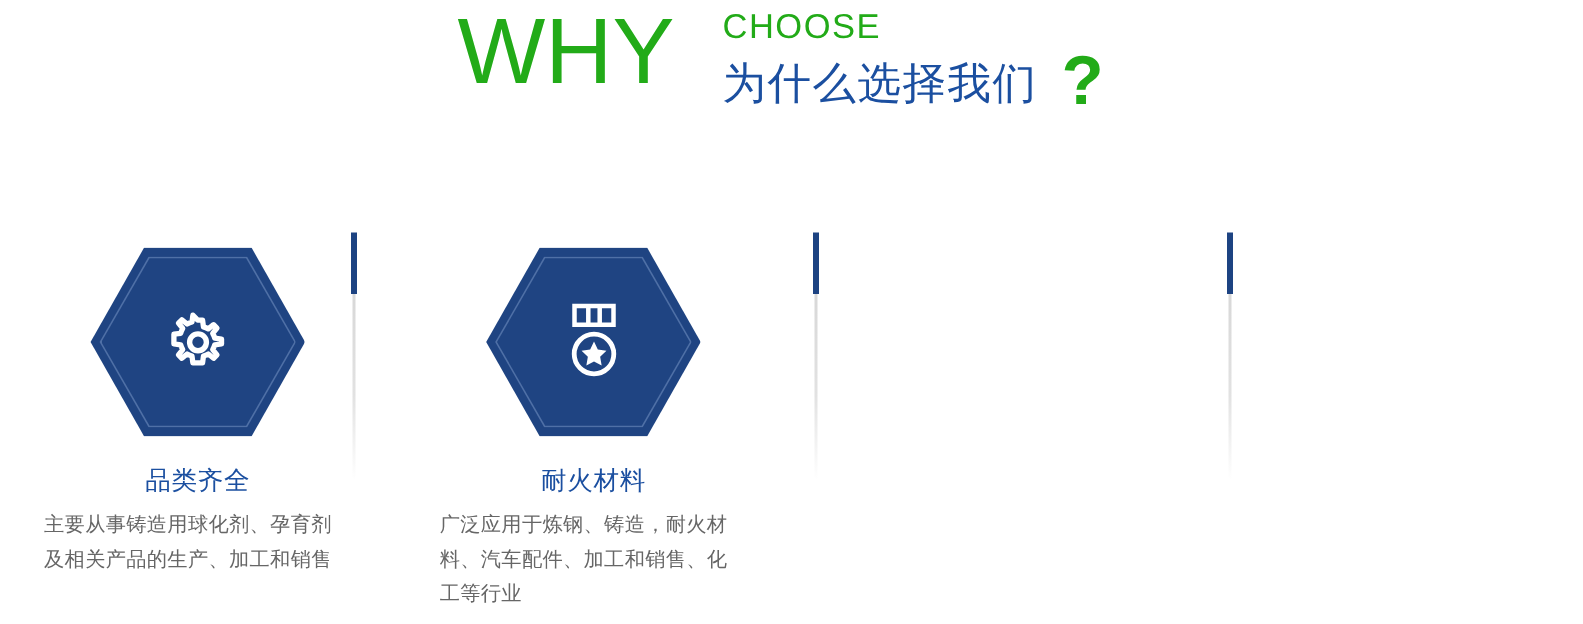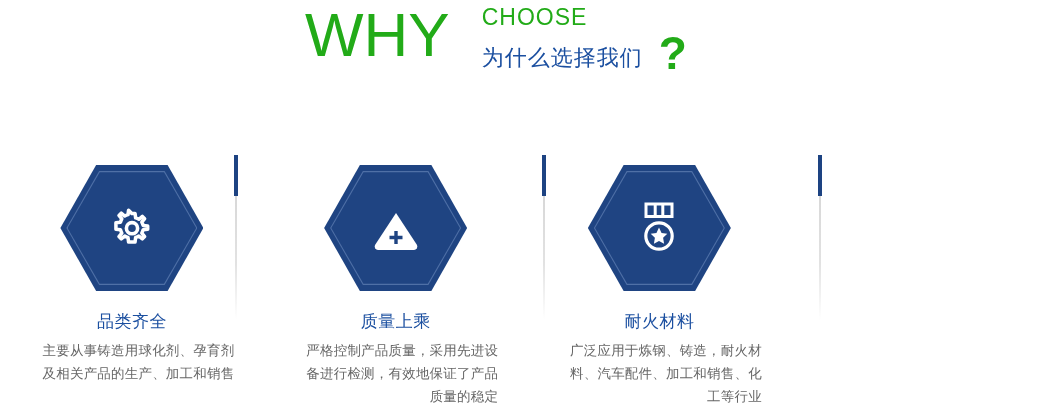--- a/index.html
+++ b/index.html
@@ -51,21 +51,21 @@
     color: #22ab18;
     letter-spacing: 1px;
     font-weight: 400;
   }
   .cn-row {
     display: flex;
     align-items: baseline;
     margin-top: 2px;
   }
   .cn-title {
-    font-size: 22px;
+    font-size: 29px;
     line-height: 34px;
     color: #1b4fa0;
     letter-spacing: 1px;
     font-family: Liberation Mono, monospace;
   }
   .qmark {
     font-size: 46px;
     line-height: 34px;
     color: #22ab18;
     font-weight: bold;
@@ -139,21 +139,21 @@
     margin-top: 19px;
     font-size: 17px;
     line-height: 22px;
     color: #1b4fa0;
     font-family: "DejaVu Sans", "Liberation Sans", sans-serif;
     letter-spacing: 0.5px;
   }
   .card-desc {
     margin-top: 7px;
     width: 205px;
-    text-align: right;
+    text-align: left;
     font-size: 13.5px;
     line-height: 23px;
     color: #666666;
     font-family: "DejaVu Sans", "Liberation Sans", sans-serif;
     letter-spacing: 0.2px;
   }
 
   
   .divider {
     position: absolute;
@@ -223,35 +223,20 @@
             <path d="M24 5.5 l3.3 0 0.6 4.6 a14.8 14.8 0 0 1 3.3 1.4 l3.6-2.9 2.3 2.3 -2.9 3.6 a14.8 14.8 0 0 1 1.4 3.3 l4.6 0.6 0 3.3 -4.6 0.6 a14.8 14.8 0 0 1 -1.4 3.3 l2.9 3.6 -2.3 2.3 -3.6-2.9 a14.8 14.8 0 0 1 -3.3 1.4 l-0.6 4.6 -3.3 0 -3.3 0 -0.6-4.6 a14.8 14.8 0 0 1 -3.3-1.4 l-3.6 2.9 -2.3-2.3 2.9-3.6 a14.8 14.8 0 0 1 -1.4-3.3 l-4.6-0.6 0-3.3 0-3.3 4.6-0.6 a14.8 14.8 0 0 1 1.4-3.3 l-2.9-3.6 2.3-2.3 3.6 2.9 a14.8 14.8 0 0 1 3.3-1.4 l0.6-4.6 z" transform="translate(0,4) scale(0.98) translate(0.3,0)"></path>
             <circle cx="24" cy="24.2" r="5.6"></circle>
           </g>
         </svg>
       </div>
     </div>
     <div class="card-title">品类齐全</div>
     <div class="card-desc">主要从事铸造用球化剂、孕育剂及相关产品的生产、加工和销售</div>
   </div>
 
-  <div class="card">
-    <div class="hex-wrap">
-      <div class="hex"></div>
-      <div class="hex-inner-line"></div>
-      <div class="hex-inner-fill"></div>
-      <div class="hex-icon">
-        <svg width="52" height="48" viewBox="0 0 52 48" aria-hidden="true">
-          <path d="M26 9 L47 41 a3.5 3.5 0 0 1 -3 5 L8 46 a3.5 3.5 0 0 1 -3-5 Z" fill="#ffffff"></path>
-          <path d="M26 27 v13 M19.5 33.5 h13" stroke="#1f4482" stroke-width="3.4" stroke-linecap="butt"></path>
-        </svg>
-      </div>
-    </div>
-    <div class="card-title">质量上乘</div>
-    <div class="card-desc">严格控制产品质量，采用先进设备进行检测，有效地保证了产品质量的稳定</div>
-  </div>
 
 
   <div class="card">
     <div class="hex-wrap">
       <div class="hex"></div>
       <div class="hex-inner-line"></div>
       <div class="hex-inner-fill"></div>
       <div class="hex-icon">
         <svg width="46" height="54" viewBox="0 0 46 54" aria-hidden="true">
 

